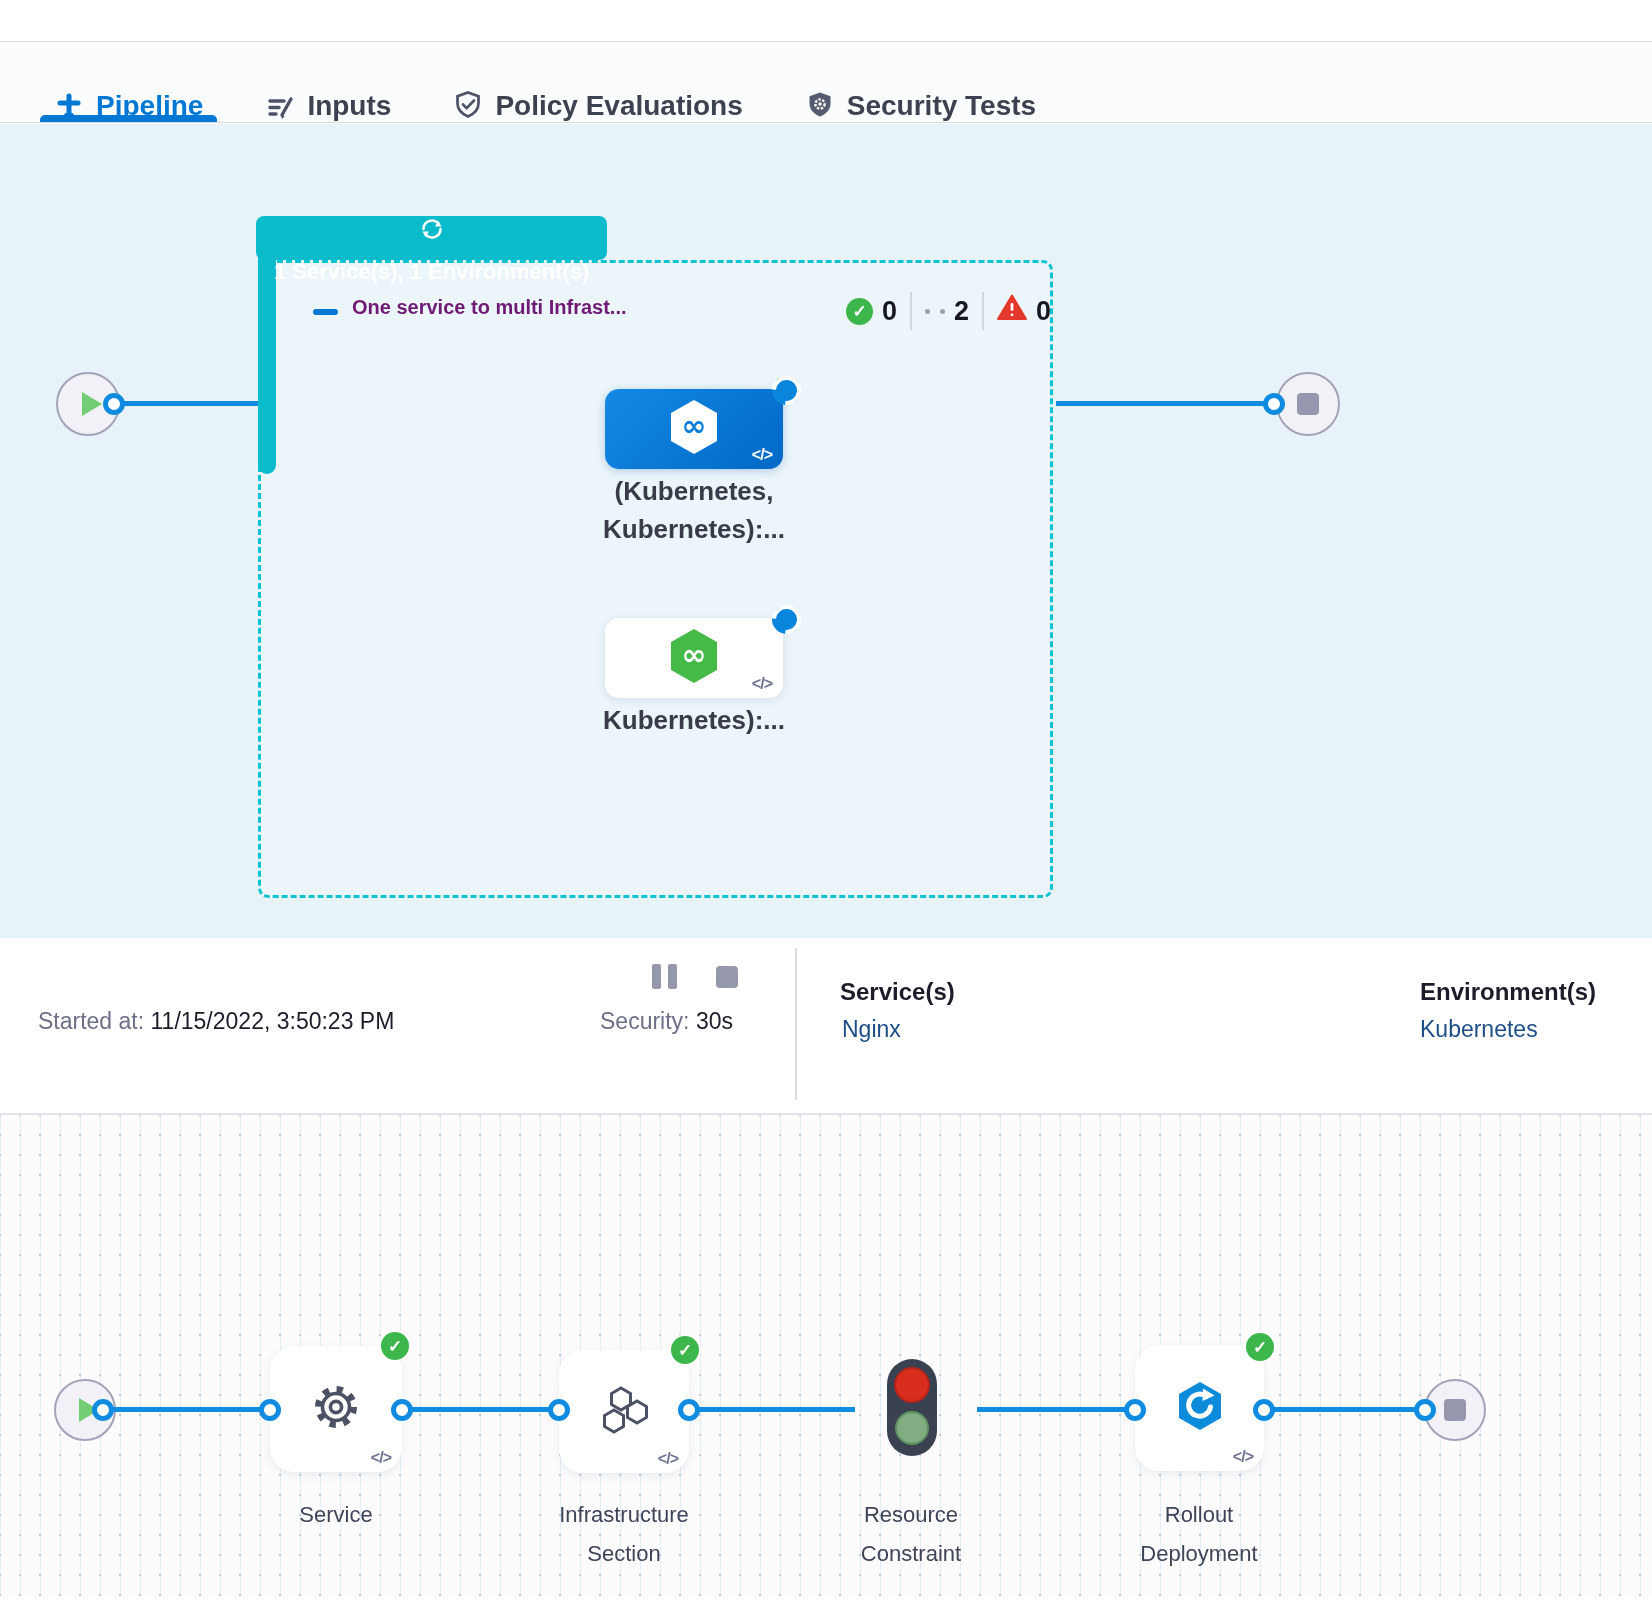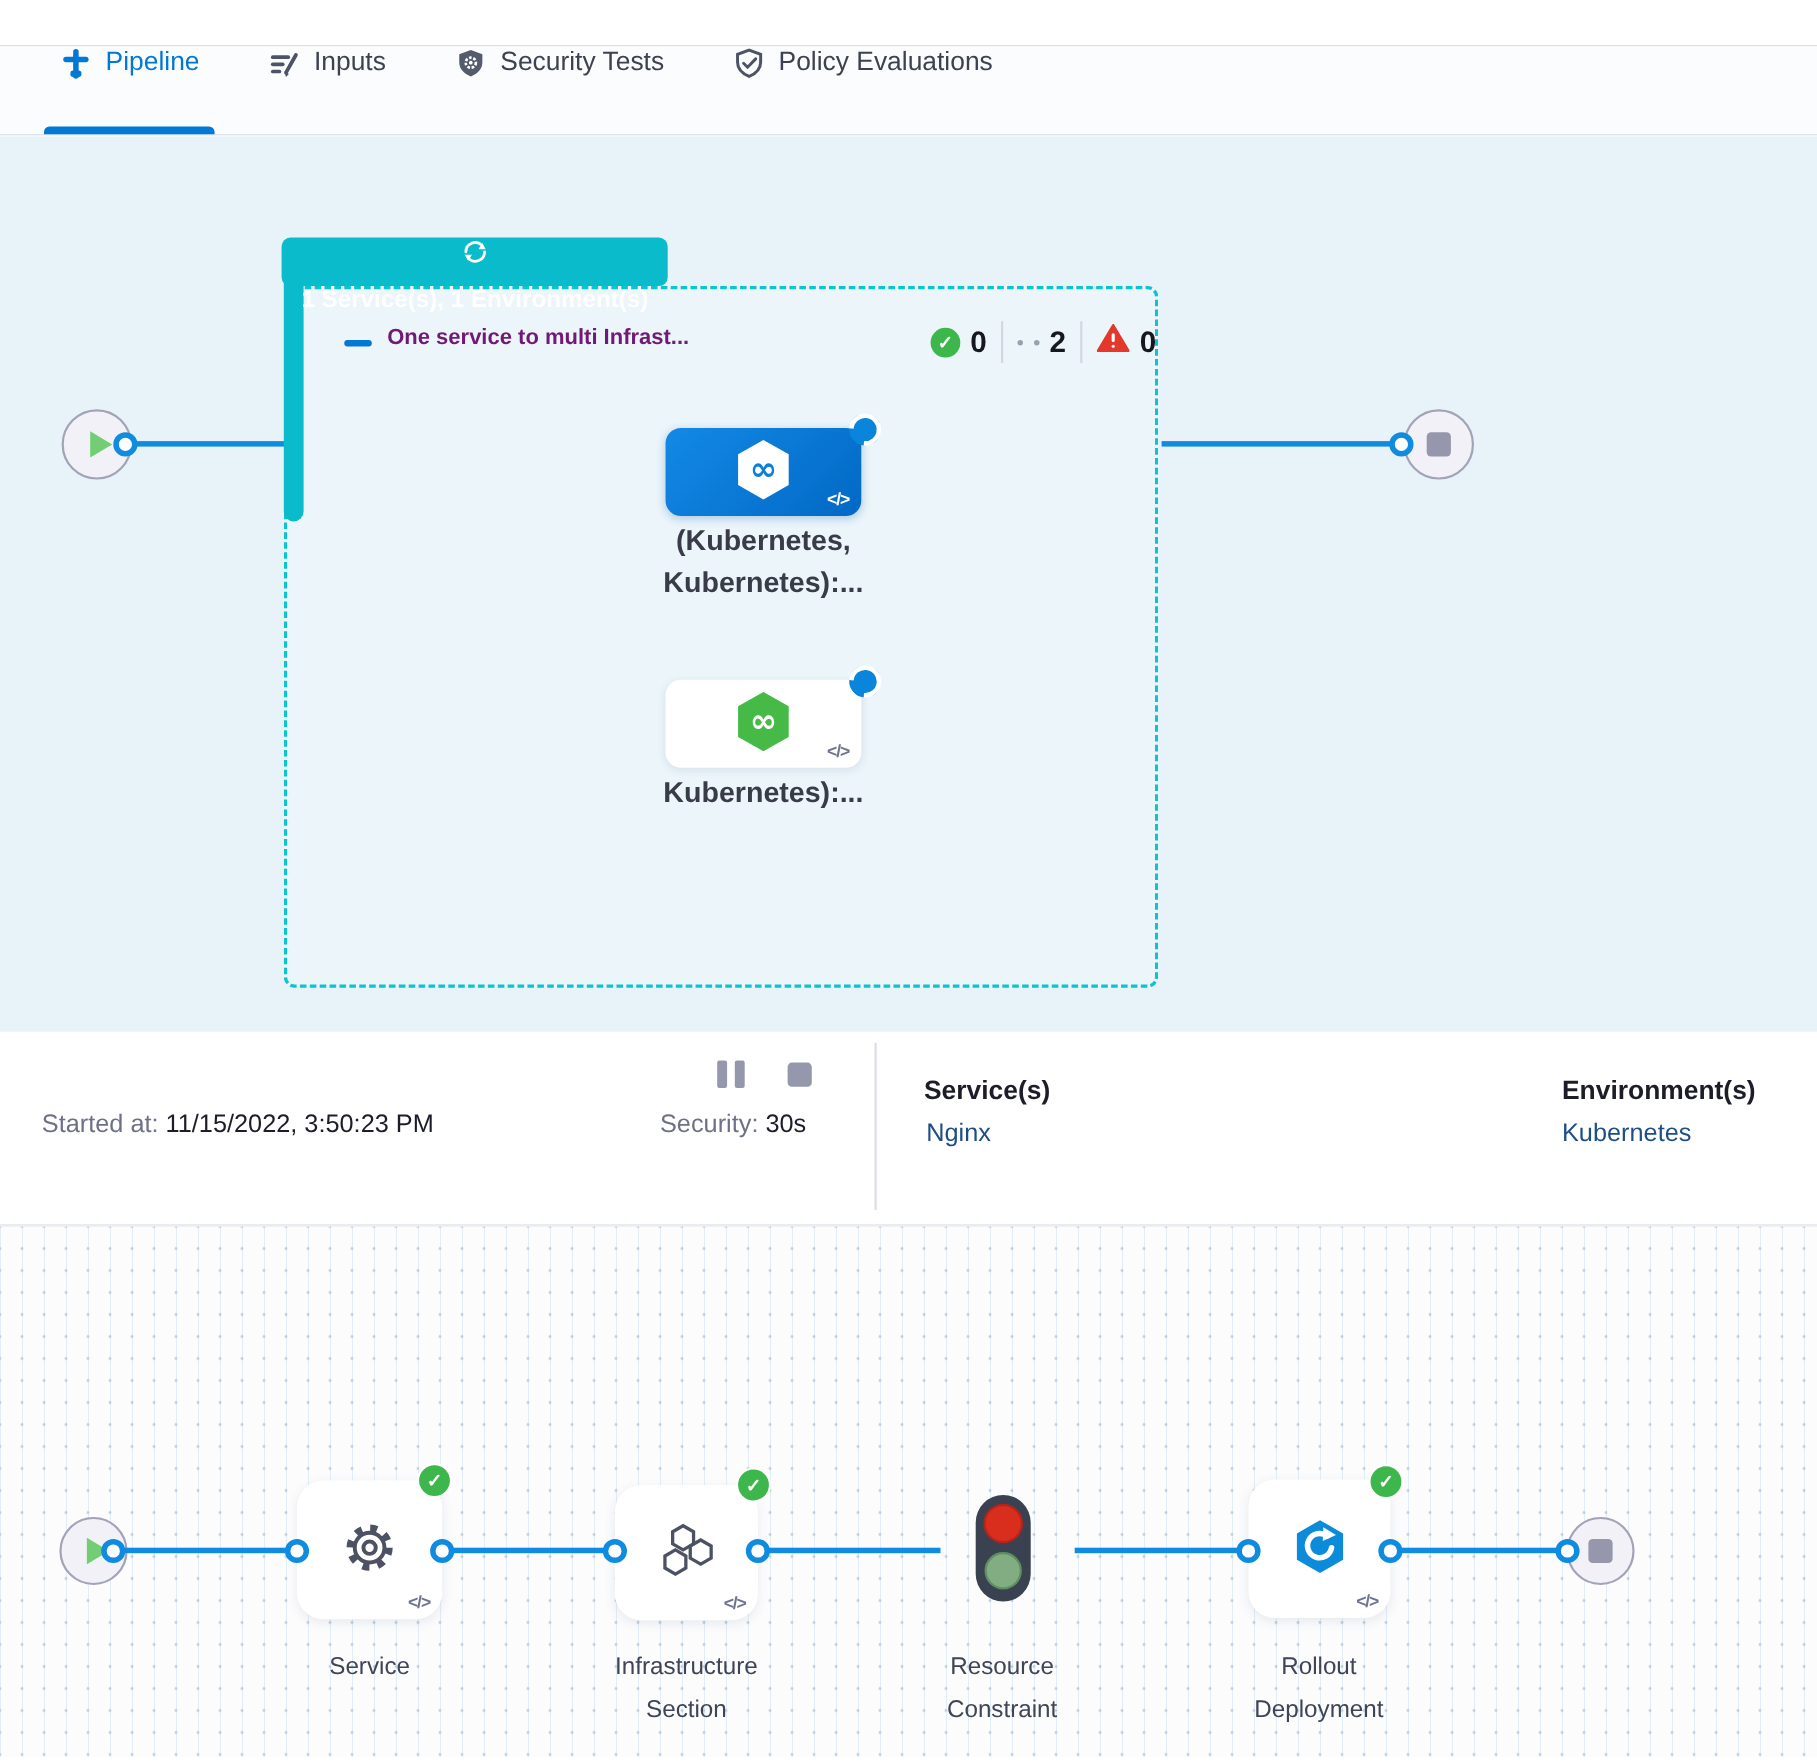--- a/index.html
+++ b/index.html
@@ -3,21 +3,21 @@
 <meta charset="utf-8">
 <style>
   * { margin:0; padding:0; box-sizing:border-box; }
   html,body { background:#fff; }
   body { font-family:"Liberation Sans", sans-serif; }
   #app { position:relative; width:1652px; height:1604px; overflow:hidden; background:#fff; }
 
   
   .top-strip { position:absolute; left:0; top:0; width:1652px; height:42px; background:#fff; border-bottom:1px solid #d9dbe4; }
   .tabbar { position:absolute; left:0; top:43px; width:1652px; height:80px; background:#fbfcfd; border-bottom:1px solid #d9dbe4; display:flex; align-items:center; padding-left:40px; }
-  .tab { position:relative; height:100%; display:flex; align-items:flex-start; gap:12px; padding:0 14px; margin-right:34px; cursor:pointer; font-size:24px; font-weight:400; color:#3d4250; }
+  .tab { position:relative; height:100%; display:flex; align-items:flex-end; gap:12px; padding:0 14px; margin-right:34px; cursor:pointer; font-size:28px; font-weight:700; color:#3d4250; }
   .tab .ticon { display:flex; align-items:center; }
   .tab.active { color:#0278d5; }
   .tab.active::after { content:""; position:absolute; left:0; right:0; bottom:0; height:7px; background:#0278d5; border-radius:5px 5px 0 0; }
 
   
   .graph { position:absolute; left:0; top:124px; width:1652px; height:814px; background:#e7f3f9; }
   .terminal { position:absolute; width:64px; height:64px; border-radius:50%; background:#f1f1f7; border:2px solid #a3a3b8; display:flex; align-items:center; justify-content:center; }
   .play-tri { width:0; height:0; border-left:20px solid #72cd74; border-top:12px solid transparent; border-bottom:12px solid transparent; margin-left:7px; }
   .stop-sq { width:22px; height:22px; background:#9697ac; border-radius:4px; }
   .conn-dot { position:absolute; width:22px; height:22px; border-radius:50%; background:#fff; border:5px solid #0f8ce0; z-index:6; }
@@ -105,35 +105,35 @@
               <line x1="17" y1="23" x2="26" y2="7"></line>
             </g>
             <polygon points="17,27 15.6,22 19.6,24.2" fill="#4d5366"></polygon>
           </svg>
       </span>
       <span>Inputs</span>
     </div>
     <div class="tab">
       <span class="ticon">
         <svg width="30" height="32" viewBox="0 0 30 32">
+            <path d="M15 2.5l10.5 3.8v7.2c0 6.3-4.2 10.2-10.5 13-6.3-2.8-10.5-6.7-10.5-13V6.3z" fill="none" stroke="#4d5366" stroke-width="2.7"></path>
+            <path d="M10 14.5l3.6 3.6 7.4-7.6" fill="none" stroke="#4d5366" stroke-width="2.7" stroke-linecap="round"></path>
+          </svg>
+      </span>
+      <span>Policy Evaluations</span>
+    </div>
+    <div class="tab">
+      <span class="ticon">
+        <svg width="30" height="32" viewBox="0 0 30 32">
             <path d="M15 2.5l10.5 3.8v7.2c0 6.3-4.2 10.2-10.5 13-6.3-2.8-10.5-6.7-10.5-13V6.3z" fill="#545b6c"></path>
             <circle cx="15" cy="14" r="4.6" fill="none" stroke="#fff" stroke-width="2.4" stroke-dasharray="2.4 1.5"></circle>
             <circle cx="15" cy="14" r="1.7" fill="#fff"></circle>
           </svg>
       </span>
       <span>Security Tests</span>
-    </div>
-    <div class="tab">
-      <span class="ticon">
-        <svg width="30" height="32" viewBox="0 0 30 32">
-            <path d="M15 2.5l10.5 3.8v7.2c0 6.3-4.2 10.2-10.5 13-6.3-2.8-10.5-6.7-10.5-13V6.3z" fill="none" stroke="#4d5366" stroke-width="2.7"></path>
-            <path d="M10 14.5l3.6 3.6 7.4-7.6" fill="none" stroke="#4d5366" stroke-width="2.7" stroke-linecap="round"></path>
-          </svg>
-      </span>
-      <span>Policy Evaluations</span>
     </div>
   </div>
 
   <div class="graph">
 
     <div class="hline" style="left:120px; top:277px; width:140px;"></div>
     <div class="hline" style="left:1056px; top:277px; width:208px;"></div>
 
     <div class="terminal" style="left:56px; top:248px;">
       <div class="play-tri"></div>

